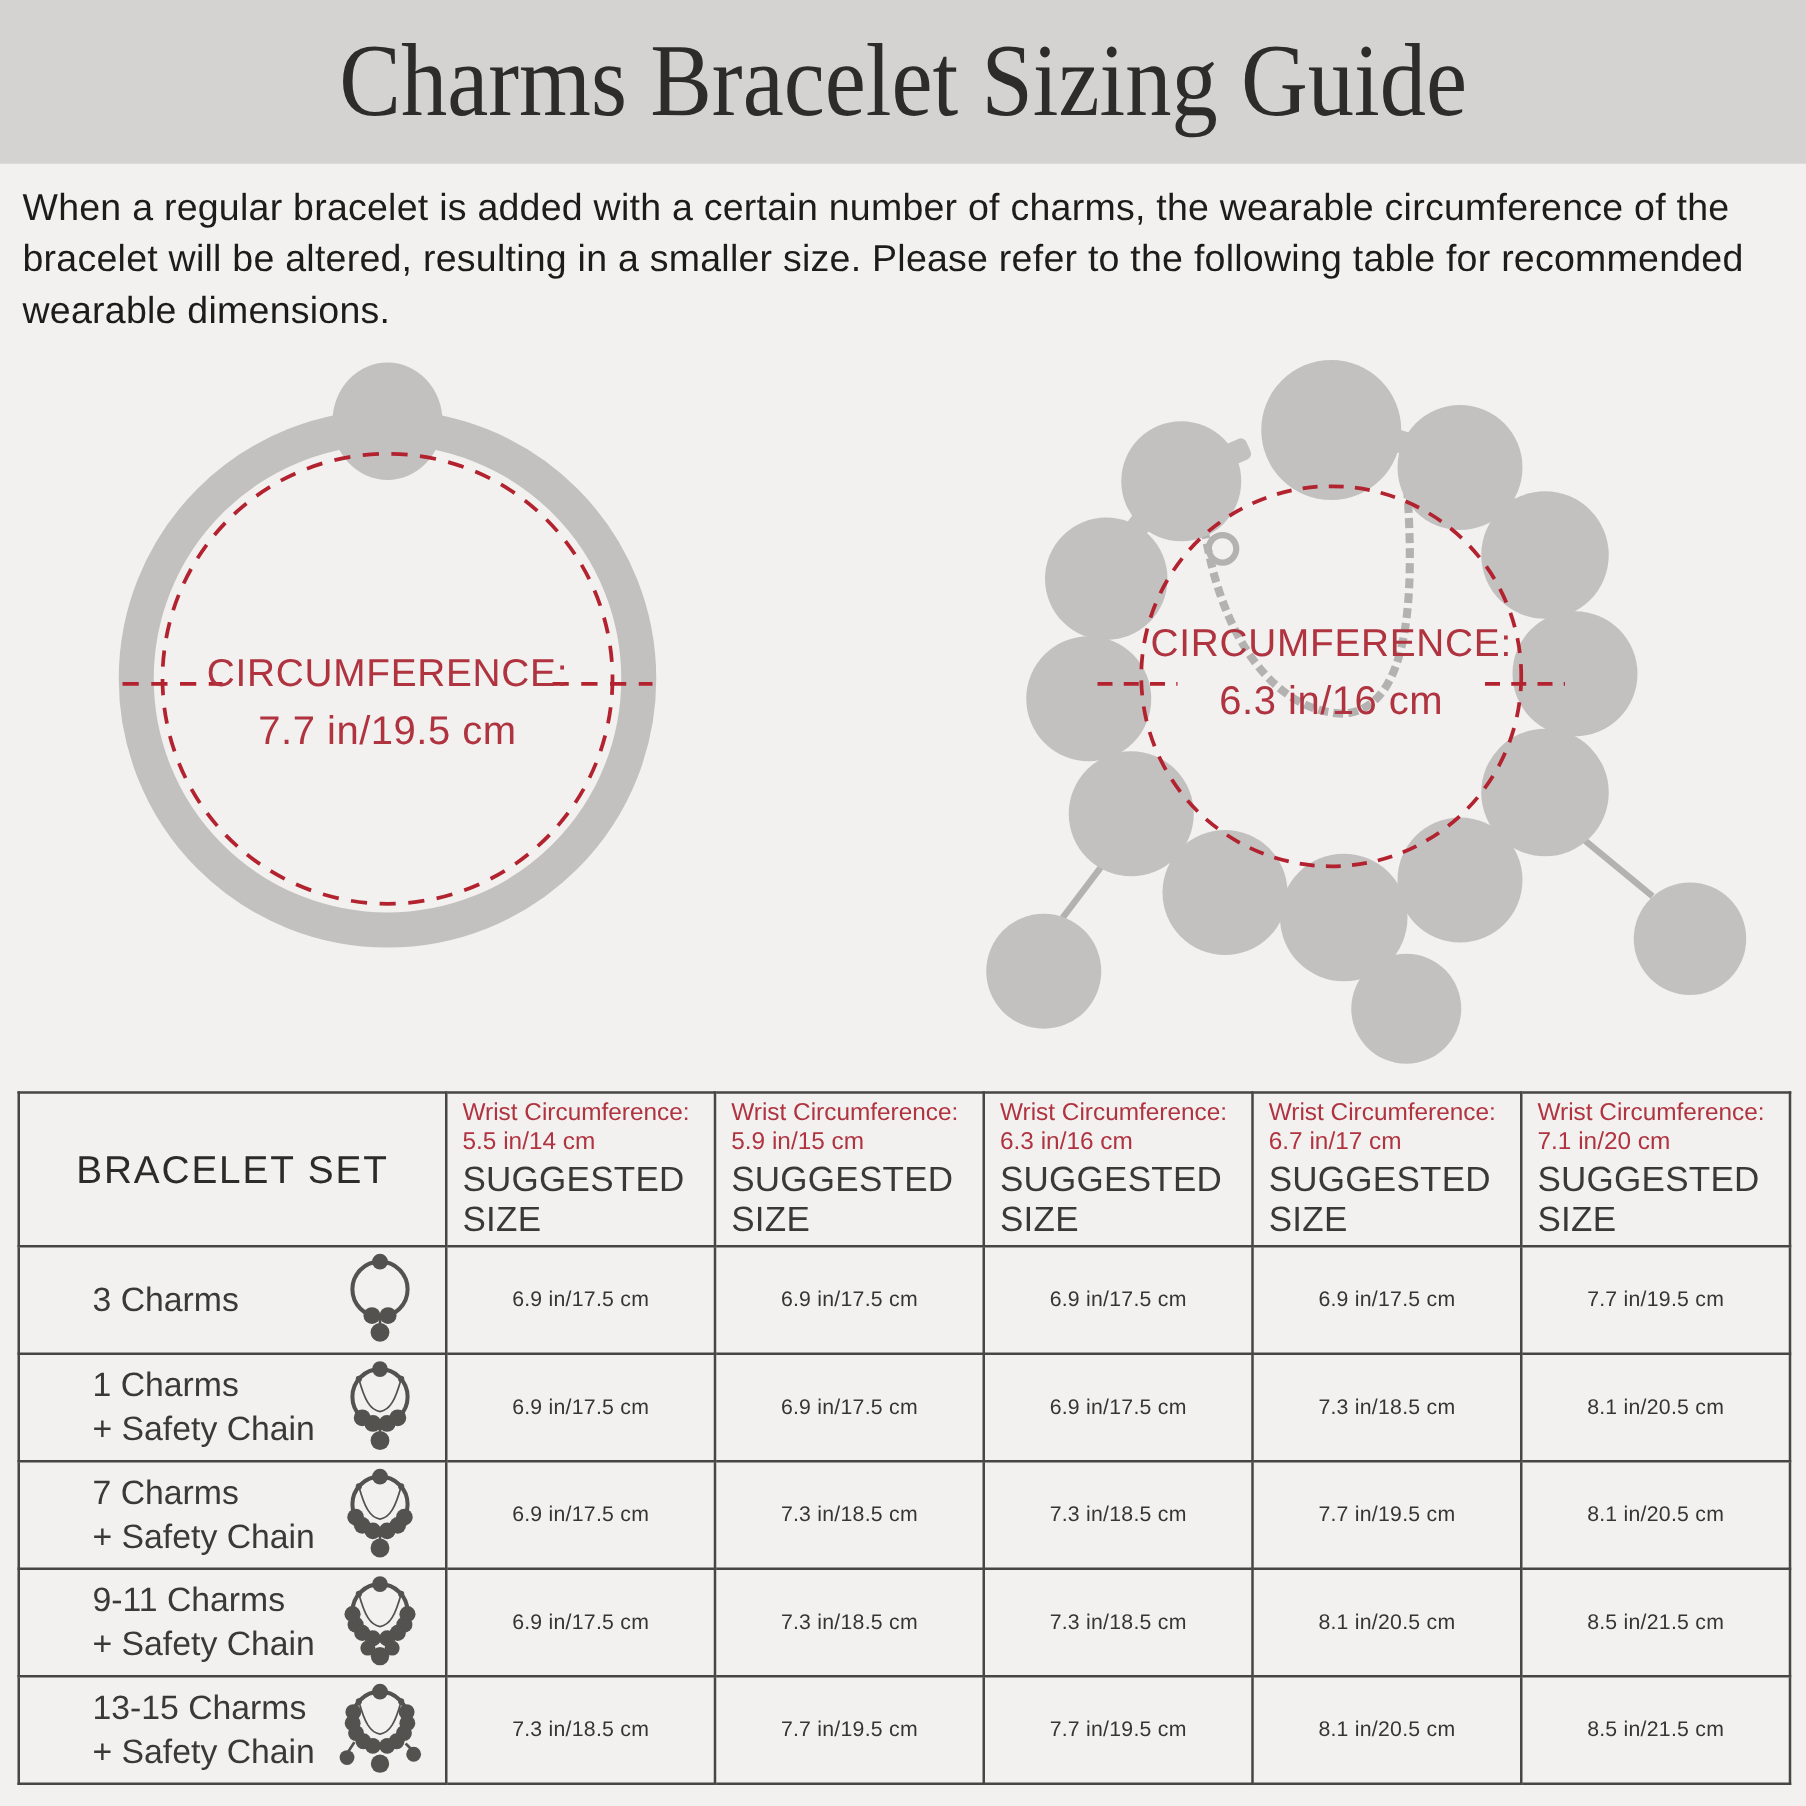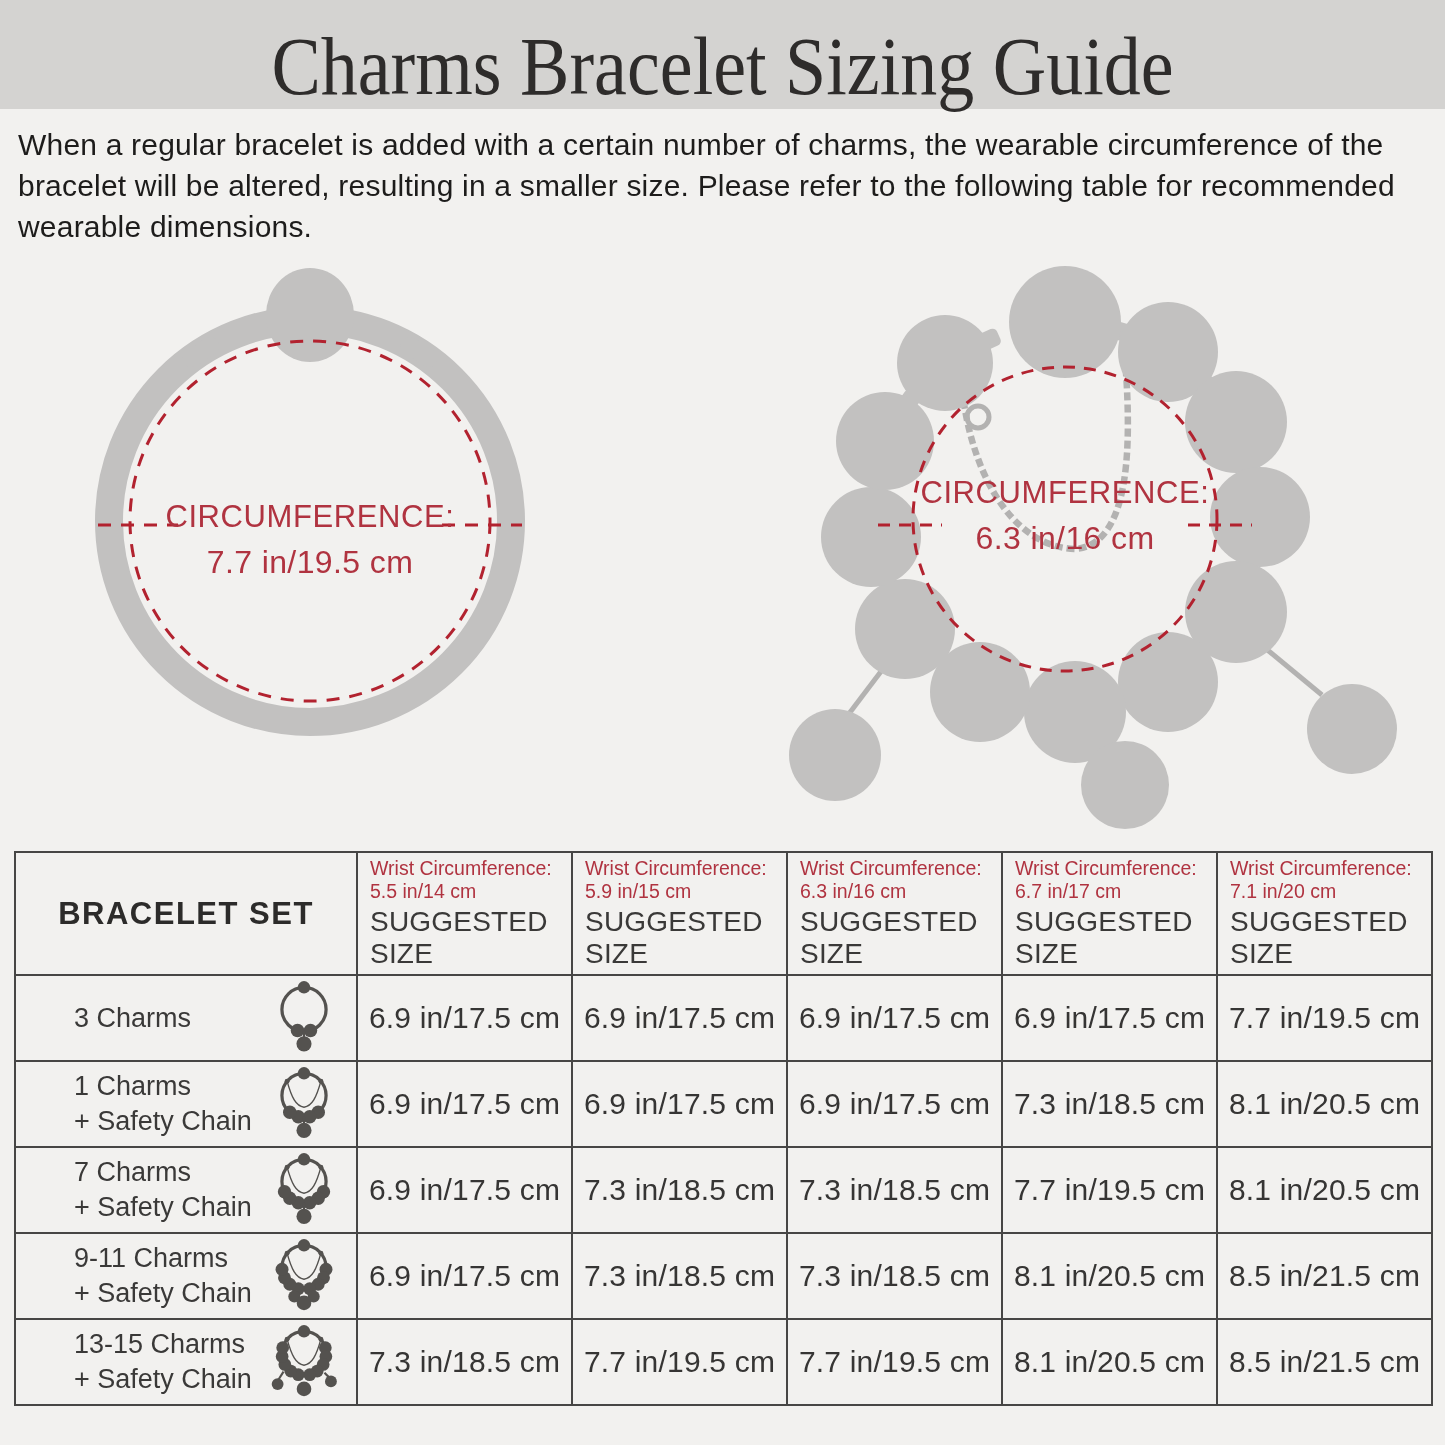--- a/index.html
+++ b/index.html
@@ -4,21 +4,21 @@
 <style>
   :root{
     --page_bg:#f2f1ef; --band_bg:#d4d3d1; --accent_red:#b03340; --dash_red:#b2222f;
     --bracelet_gray:#c2c1c0; --chain_gray:#b3b2b1; --icon_gray:#54524f;
     --border_dark:#474645; --text_dark:#1d1c1b; --cell_text:#363534; --label_text:#3a3938;
   }
   *{margin:0;padding:0;box-sizing:border-box;}
   html,body{width:1445px;height:1445px;}
   body{background:var(--page_bg);font-family:"Liberation Sans",sans-serif;overflow:hidden;}
 
-  .title-band{height:109px;background:var(--band_bg);display:flex;align-items:flex-end;justify-content:center;}
+  .title-band{height:131px;background:var(--band_bg);display:flex;align-items:center;justify-content:center;}
   .title-band h1{font-family:"Liberation Serif",serif;font-weight:400;font-size:74px;color:#2e2c2b;
     transform:scaleY(1.12);letter-spacing:0;}
 
   .intro{margin:16px 28px 0 18px;max-width:1398px;font-size:30px;line-height:1.36;color:var(--text_dark);letter-spacing:0.2px;}
 
   .illustrations{position:relative;height:604px;}
   .fig{position:absolute;}
   .fig-plain{left:60px;top:16px;width:560px;height:515px;}
   .fig-charms{left:730px;top:0px;width:700px;height:585px;}
   .fig svg{display:block;width:100%;height:100%;}
@@ -34,35 +34,35 @@
   .fig-plain .caption{left:30px;top:236px;width:440px;}
   .fig-charms .caption{left:135px;top:228px;width:400px;}
   .cap1{font-size:31px;letter-spacing:0.6px;}
   .cap2{font-size:32px;margin-top:9px;letter-spacing:0.4px;}
 
   .table-wrap{padding:0 14px;}
   table.sizing{border-collapse:collapse;table-layout:fixed;width:1417px;background:var(--page_bg);}
   table.sizing th,table.sizing td{border:2px solid var(--border_dark);}
   thead tr{height:102px;}
   tbody tr{height:72px;}
-  th.set-th{font-weight:700;font-size:31px;letter-spacing:1.5px;color:#2c2b2a;text-align:center;}
+  th.set-th{font-weight:400;font-size:31px;letter-spacing:1.5px;color:#2c2b2a;text-align:center;}
   th.col-th{text-align:left;vertical-align:middle;padding:4px 4px 4px 12px;font-weight:400;}
   .wc-line{color:var(--accent_red);font-size:19.5px;line-height:1.18;}
   .sug-line{color:var(--label_text);font-size:28px;margin-top:3px;letter-spacing:0.2px;}
   td.set-td{vertical-align:middle;}
   .set-inner{display:flex;align-items:center;justify-content:space-between;padding:0 14px 0 58px;}
   .set-label{display:flex;flex-direction:column;justify-content:center;}
   .set-name,.set-extra{font-size:27px;color:var(--label_text);line-height:1.32;}
   .mini-icon{width:76px;height:84px;flex:0 0 auto;}
   .mini-icon svg{display:block;width:76px;height:84px;}
   .iring{stroke:var(--icon_gray);stroke-width:3;fill:none;}
   .ib{fill:var(--icon_gray);}
   .ilink{stroke:var(--icon_gray);stroke-width:2;}
   .ichain{stroke:var(--icon_gray);stroke-width:1.3;fill:none;}
-  td.val{text-align:center;vertical-align:middle;font-size:30px;color:var(--cell_text);letter-spacing:0.2px;}
+  td.val{text-align:center;vertical-align:middle;font-size:17px;color:var(--cell_text);letter-spacing:0.2px;}
 </style>
 </head>
 <body>
 
 <div class="page">
 
   <header class="title-band">
     <h1>Charms Bracelet Sizing Guide</h1>
   </header>
 

